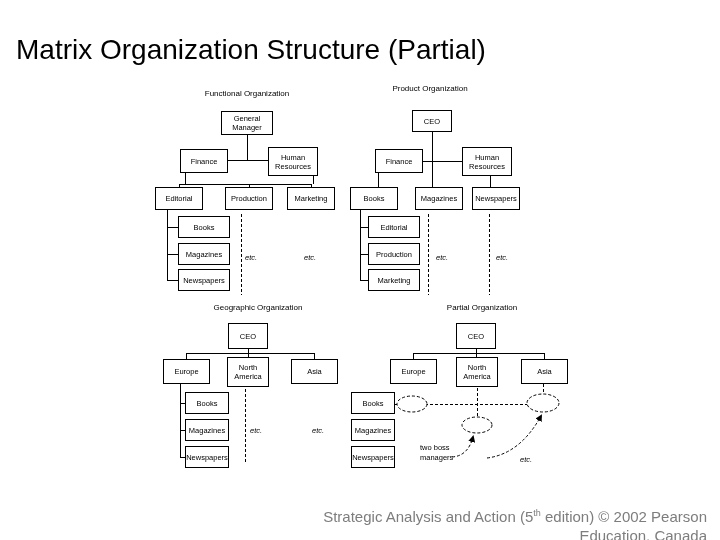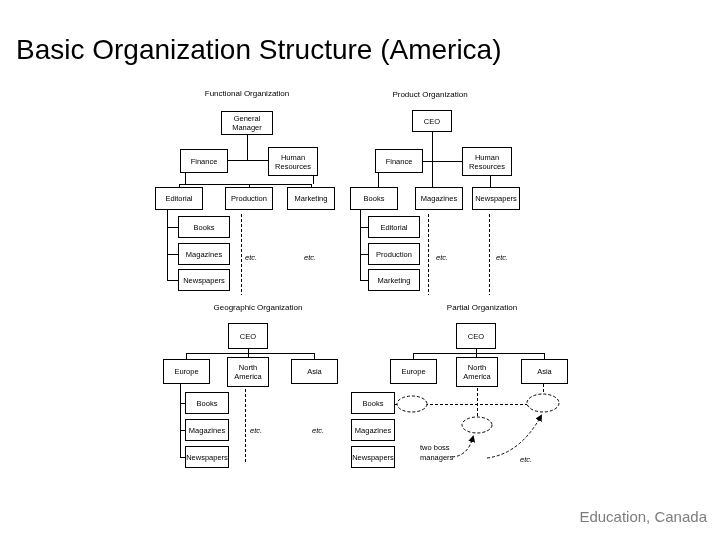--- a/index.html
+++ b/index.html
@@ -33,21 +33,21 @@
   }
   .citation{
     position:absolute;left:0;right:13px;top:508px;z-index:2;
     text-align:right;font-size:15px;color:#7d7d7d;line-height:1.25;
   }
   .citation sup{font-size:9px;vertical-align:super;}
 </style>
 </head>
 <body>
 
-<h1 class="page-title">Basic Organization Structure (America)</h1>
+<h1 class="page-title">Matrix Organization Structure (Partial)</h1>
 
 <svg class="lines-layer" width="720" height="540" viewBox="0 0 720 540">
   <defs>
     <marker id="arrow" markerWidth="7" markerHeight="7" refX="5" refY="3.5" orient="auto">
       <path d="M0,0 L7,3.5 L0,7 z" fill="#000"></path>
     </marker>
   </defs>
 
   <g stroke="#000" stroke-width="1" fill="none" shape-rendering="crispEdges">
     <path d="M247,135 V160"></path>
@@ -117,21 +117,21 @@
 <div class="node" style="left:268px;top:147px;width:50px;height:29px">Human Resources</div>
 <div class="node" style="left:155px;top:187px;width:48px;height:23px">Editorial</div>
 <div class="node" style="left:225px;top:187px;width:48px;height:23px">Production</div>
 <div class="node" style="left:287px;top:187px;width:48px;height:23px">Marketing</div>
 <div class="node" style="left:178px;top:216px;width:52px;height:22px">Books</div>
 <div class="node" style="left:178px;top:243px;width:52px;height:22px">Magazines</div>
 <div class="node" style="left:178px;top:269px;width:52px;height:22px">Newspapers</div>
 <div class="etc-label" style="left:245px;top:247px">etc.</div>
 <div class="etc-label" style="left:304px;top:247px">etc.</div>
 
-<div class="chart-title" style="left:355px;top:90px;width:150px">Product Organization</div>
+<div class="chart-title" style="left:355px;top:84px;width:150px">Product Organization</div>
 <div class="node" style="left:412px;top:110px;width:40px;height:22px">CEO</div>
 <div class="node" style="left:375px;top:149px;width:48px;height:24px">Finance</div>
 <div class="node" style="left:462px;top:147px;width:50px;height:29px">Human Resources</div>
 <div class="node" style="left:350px;top:187px;width:48px;height:23px">Books</div>
 <div class="node" style="left:415px;top:187px;width:48px;height:23px">Magazines</div>
 <div class="node" style="left:472px;top:187px;width:48px;height:23px">Newspapers</div>
 <div class="node" style="left:368px;top:216px;width:52px;height:22px">Editorial</div>
 <div class="node" style="left:368px;top:243px;width:52px;height:22px">Production</div>
 <div class="node" style="left:368px;top:269px;width:52px;height:22px">Marketing</div>
 <div class="etc-label" style="left:436px;top:247px">etc.</div>
@@ -153,14 +153,17 @@
 <div class="node" style="left:390px;top:359px;width:47px;height:25px">Europe</div>
 <div class="node" style="left:456px;top:357px;width:42px;height:30px">North America</div>
 <div class="node" style="left:521px;top:359px;width:47px;height:25px">Asia</div>
 <div class="node" style="left:351px;top:392px;width:44px;height:22px">Books</div>
 <div class="node" style="left:351px;top:419px;width:44px;height:22px">Magazines</div>
 <div class="node" style="left:351px;top:446px;width:44px;height:22px">Newspapers</div>
 <div class="free-label" style="left:420px;top:443px;width:44px">two boss managers</div>
 <div class="etc-label" style="left:520px;top:449px">etc.</div>
 
 <div class="citation">
+  <div>
+    <span>Strategic Analysis and Action (5</span><sup>th</sup><span> edition) © 2002 Pearson</span>
+  </div>
   <div>Education, Canada</div>
 </div>
 
 </body></html>

